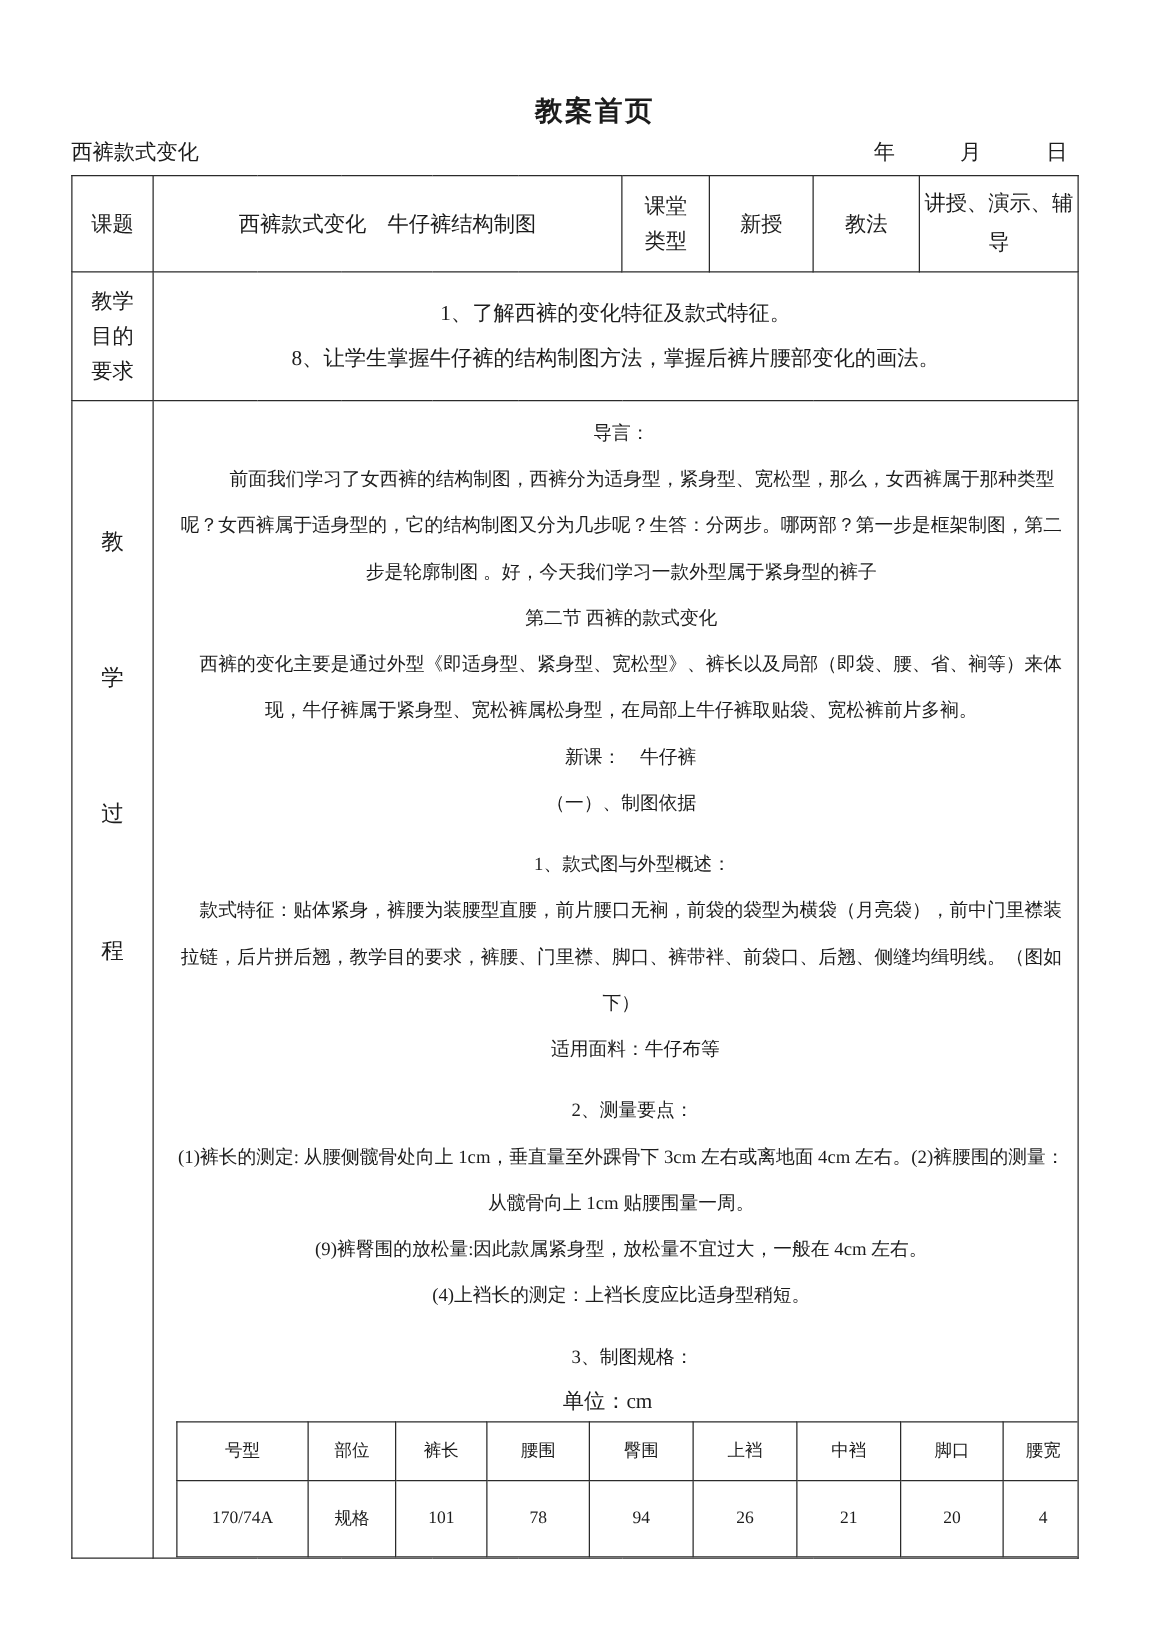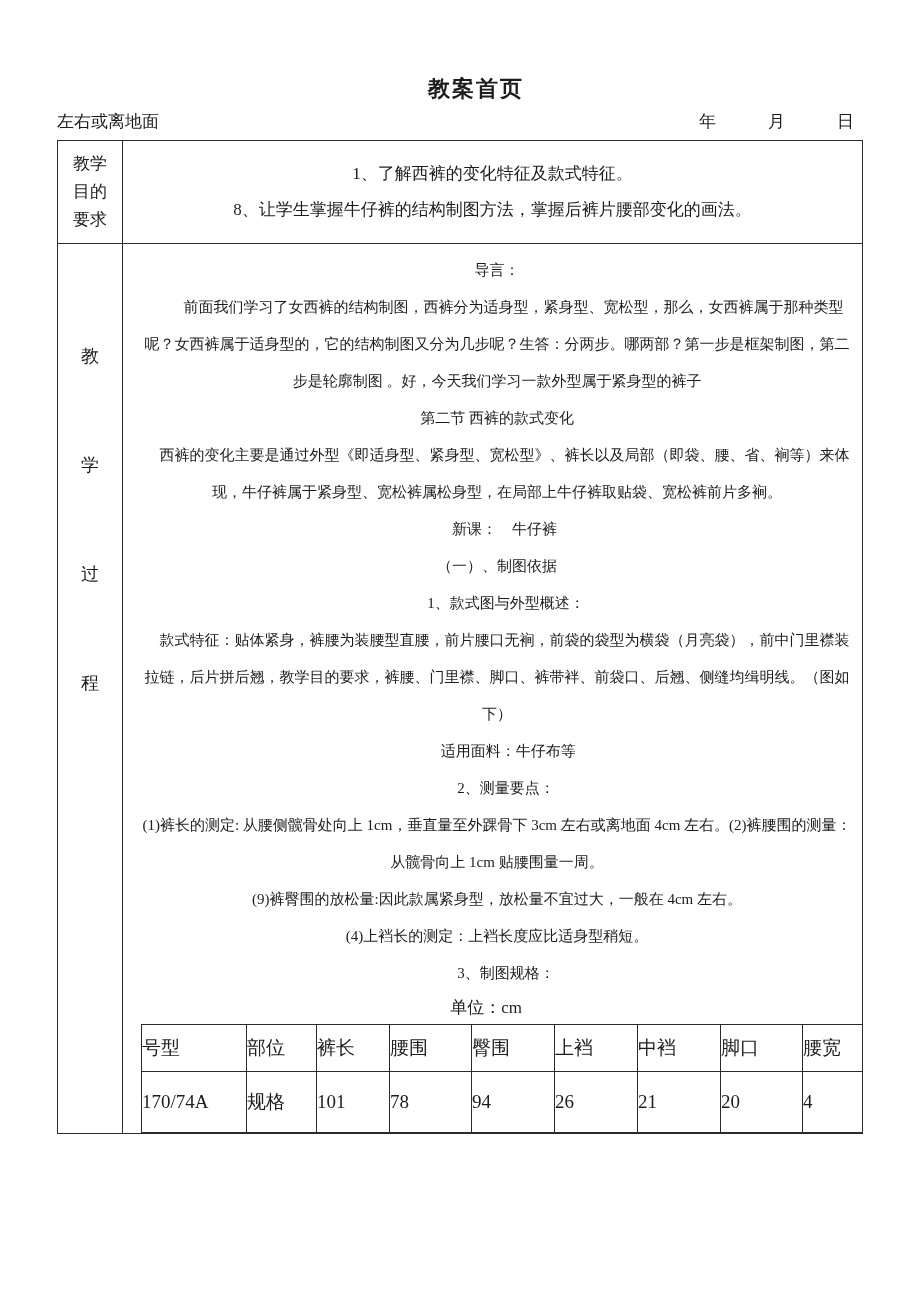--- a/index.html
+++ b/index.html
@@ -38,44 +38,44 @@
   .process-label-cell { text-align:center; }
   .vchars {
     display:flex; flex-direction:column; align-items:center;
     padding-top:100px; gap:85px; font-size:18px;
   }
   .process-cell { text-align:left; }
   .process-inner { padding:8px 6px 0 15px; }
   .para { font-size:15px; line-height:37px; }
   .p-i0  { text-indent:0; }
   .p-i1  { text-indent:1em; }
-  .p-i12 { text-indent:1.2em; }
+  .p-i12 { text-indent:1.2em;margin-top:12px; }
   .p-i15 { text-indent:1.5em; }
   .p-i2  { text-indent:2.2em; }
   .p-center { text-align:center; }
   .unit-note { padding-right:22px; font-size:17px; line-height:28px; margin-top:2px; }
   .spec-table {
     margin:2px 0 0 3px; width:725px; border-collapse:collapse; table-layout:fixed;
   }
   .spec-table td {
-    border:1.5px solid #2b2b2b; text-align:left; font-size:19px;
+    border:1.5px solid #2b2b2b; text-align:center; font-size:14px;
     vertical-align:middle; padding:0; font-weight:normal;
   }
   .spec-head td { height:46px; }
   .spec-vals td { height:60px; }
 </style>
 </head>
 <body>
 
 <div class="page">
 
   <div class="doc-title">教案首页</div>
 
   <div class="header-line">
-    <span>左右或离地面</span>
+    <span>西裤款式变化</span>
     <span class="date-group">
       <span>年</span>
       <span>月</span>
       <span>日</span>
     </span>
   </div>
 
   <table class="main-table">
     <colgroup>
       <col style="width:65px">
@@ -83,20 +83,28 @@
         <col style="width:67px">
       <col style="width:73px">
         <col style="width:69px">
         <col style="width:83px">
       <col style="width:70px">
         <col style="width:83px">
         <col style="width:85px">
       <col style="width:127px">
     </colgroup>
     <tbody>
+      <tr class="r2">
+        <td>课题</td>
+        <td colspan="5">西裤款式变化　牛仔裤结构制图</td>
+        <td><span class="wrap2">课堂类型</span></td>
+        <td>新授</td>
+        <td>教法</td>
+        <td class="method-cell">讲授、演示、辅导</td>
+      </tr>
       <tr class="r3">
         <td><span class="wrap2">教学目的要求</span></td>
         <td colspan="9" class="objectives-cell">
           <div>1、了解西裤的变化特征及款式特征。</div>
           <div>8、让学生掌握牛仔裤的结构制图方法，掌握后裤片腰部变化的画法。</div>
         </td>
       </tr>
       <tr class="r4">
         <td class="process-label-cell">
           <div class="vchars">

